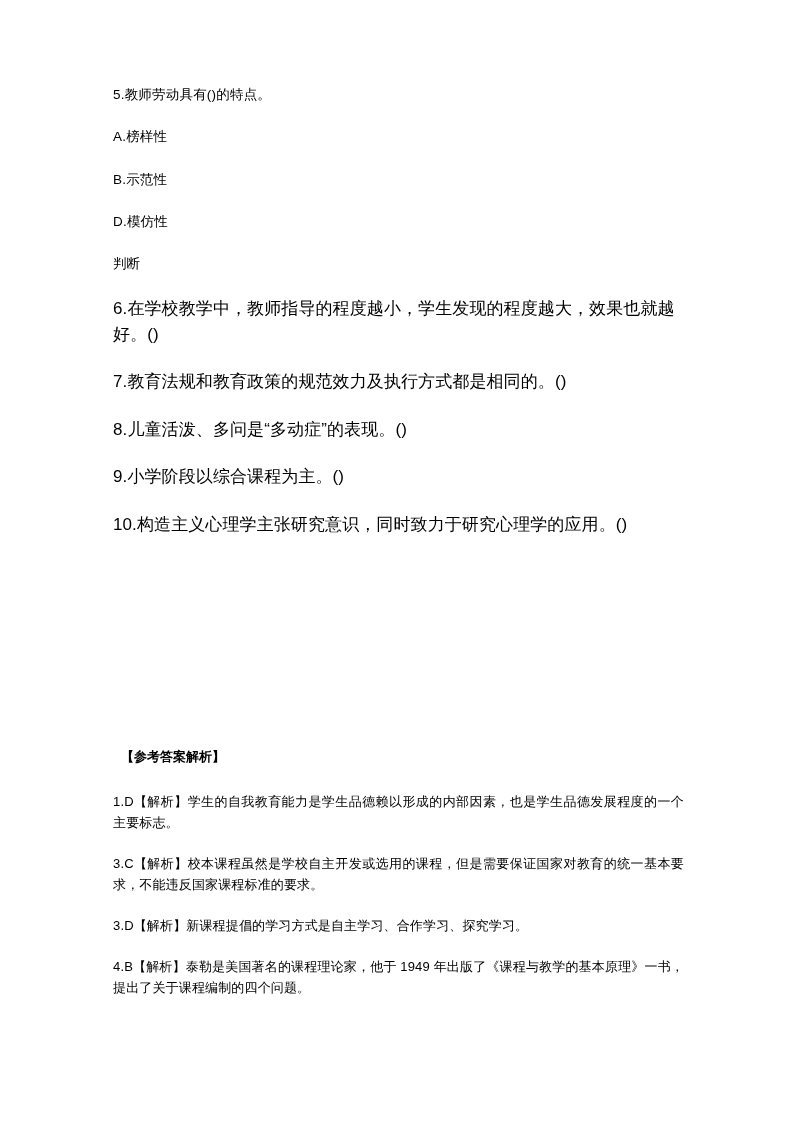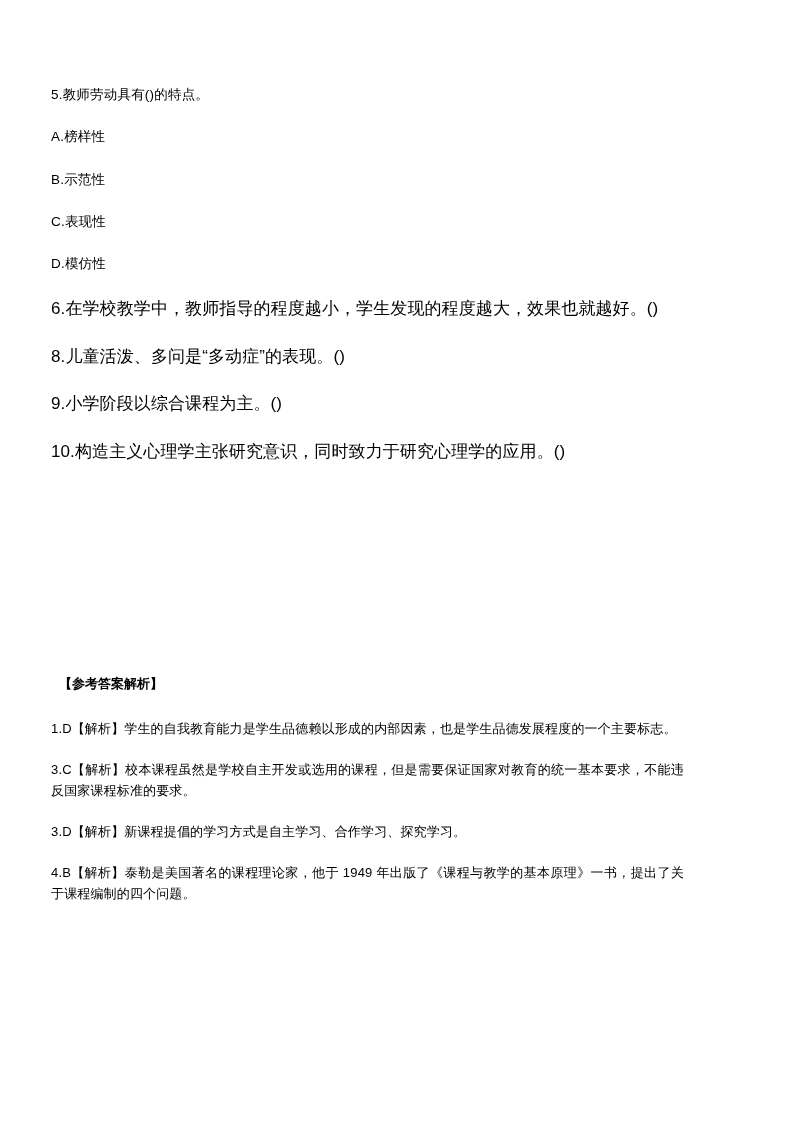--- a/index.html
+++ b/index.html
@@ -12,21 +12,21 @@
     background: #ffffff;
     font-family: "Liberation Sans", sans-serif;
     color: #000000;
     -webkit-font-smoothing: antialiased;
   }
   .page {
     position: relative;
     width: 794px;
     height: 1123px;
     box-sizing: border-box;
-    padding: 85px 110px 0 51px;
+    padding: 85px 110px 0 113px;
   }
   .q-line {
     font-size: 13.5px;
     line-height: 1.5;
     margin: 0 0 22px 0;
     letter-spacing: 0.2px;
   }
   .q-line.opt {
     margin-bottom: 22px;
   }
@@ -59,25 +59,26 @@
   }
 </style>
 </head>
 <body>
 
 <div class="page">
 
   <p class="q-line">5.教师劳动具有()的特点。</p>
   <p class="q-line opt">A.榜样性</p>
   <p class="q-line opt">B.示范性</p>
-  <p class="q-line opt">C.表现性</p>
   <p class="q-line opt">D.模仿性</p>
 
+  <p class="section-label">判断</p>
 
   <p class="tf-line">6.在学校教学中，教师指导的程度越小，学生发现的程度越大，效果也就越好。()</p>
+  <p class="tf-line">7.教育法规和教育政策的规范效力及执行方式都是相同的。()</p>
   <p class="tf-line">8.儿童活泼、多问是“多动症”的表现。()</p>
   <p class="tf-line">9.小学阶段以综合课程为主。()</p>
   <p class="tf-line">10.构造主义心理学主张研究意识，同时致力于研究心理学的应用。()</p>
 
   <div class="spacer"></div>
 
   <p class="answers-title">【参考答案解析】</p>
 
   <p class="ans-line">1.D【解析】学生的自我教育能力是学生品德赖以形成的内部因素，也是学生品德发展程度的一个主要标志。</p>
   <p class="ans-line">3.C【解析】校本课程虽然是学校自主开发或选用的课程，但是需要保证国家对教育的统一基本要求，不能违反国家课程标准的要求。</p>

